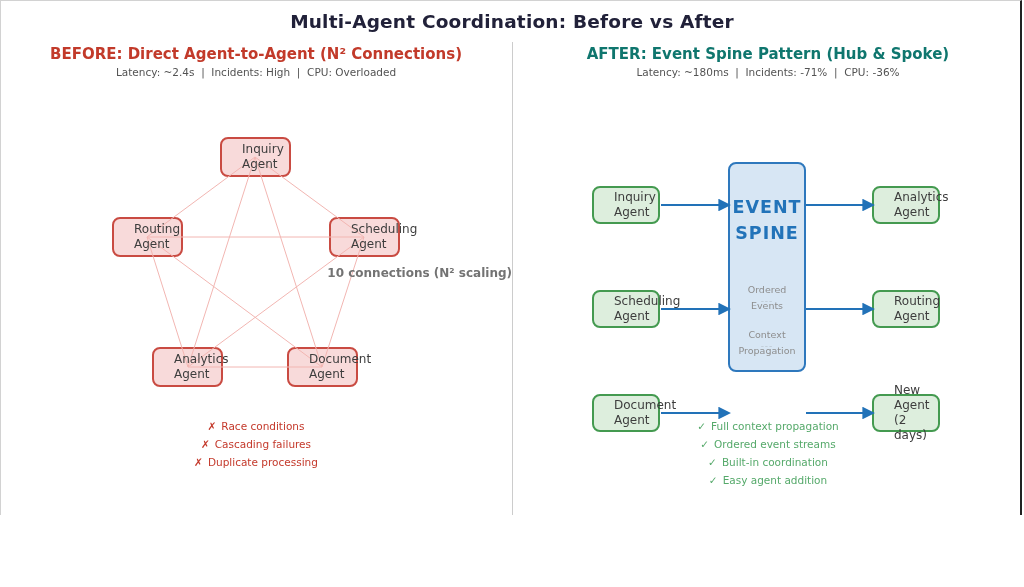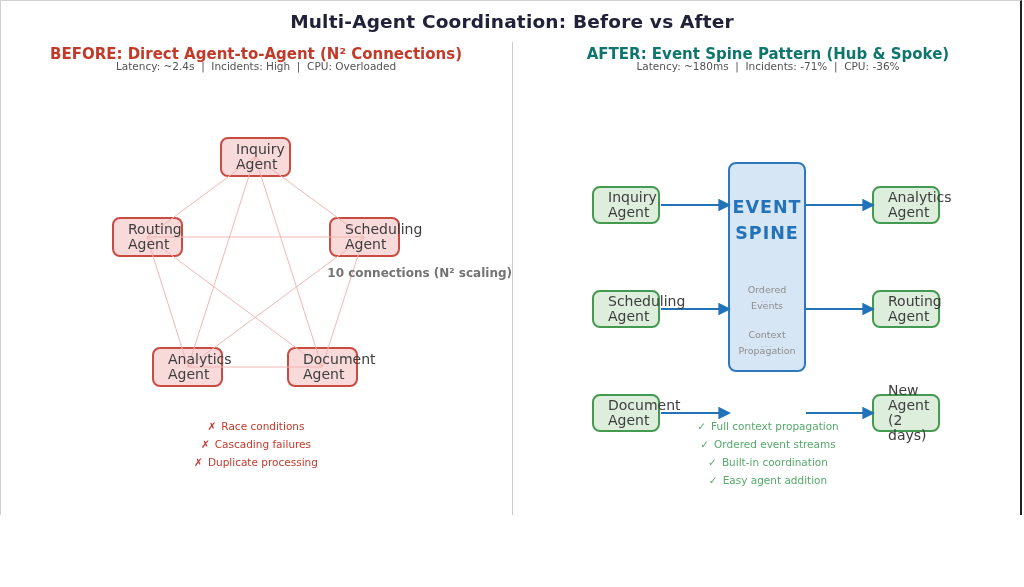--- a/index.html
+++ b/index.html
@@ -11,26 +11,26 @@
 
   .page-title { position:absolute; top:11px; left:0; width:1024px; text-align:center;
                 font-size:18.5px; font-weight:bold; color:#212139; letter-spacing:.2px; }
 
   .divider { position:absolute; left:512px; top:42px; width:1px; height:520px; background:#cccccc; }
 
   .panel-heading { position:absolute; width:512px; text-align:center; font-size:15px; font-weight:bold; top:45px; }
   .heading-before { left:0; color:#c23a2a; }
   .heading-after  { left:512px; color:#0f766e; }
   .panel-metrics { position:absolute; width:512px; text-align:center; font-size:10.5px; color:#535353;
-                   top:60px; white-space:pre; }
+                   top:66px; white-space:pre; }
   .metrics-before { left:0; }
   .metrics-after  { left:512px; }
 
   .node { position:absolute; display:flex; align-items:center; border-radius:8px; }
-  .node span { position:relative; z-index:5; white-space:pre-line; font-size:14px; line-height:15px; color:#3d3d3d; padding-left:14px; }
+  .node span { position:relative; z-index:5; white-space:pre-line; font-size:12px; line-height:15px; color:#3d3d3d; padding-left:20px; }
   .red-node   { background:#f8dada; border:2px solid #c94b42; width:71px; height:40px; }
   .green-node { background:#ddeedd; border:2px solid #449a50; width:68px; height:38px; }
 
   .links { position:absolute; left:0; top:0; z-index:2; pointer-events:none; }
 
   .n2-label { position:absolute; left:0; top:266px; width:512px; text-align:right;
               font-size:12px; font-weight:bold; color:#737373; z-index:5; }
 
   .spine { position:absolute; left:728px; top:162px; width:78px; height:210px;
            background:#d7e6f4; border:2.5px solid #2e78bd; border-radius:8px; overflow:visible; }

